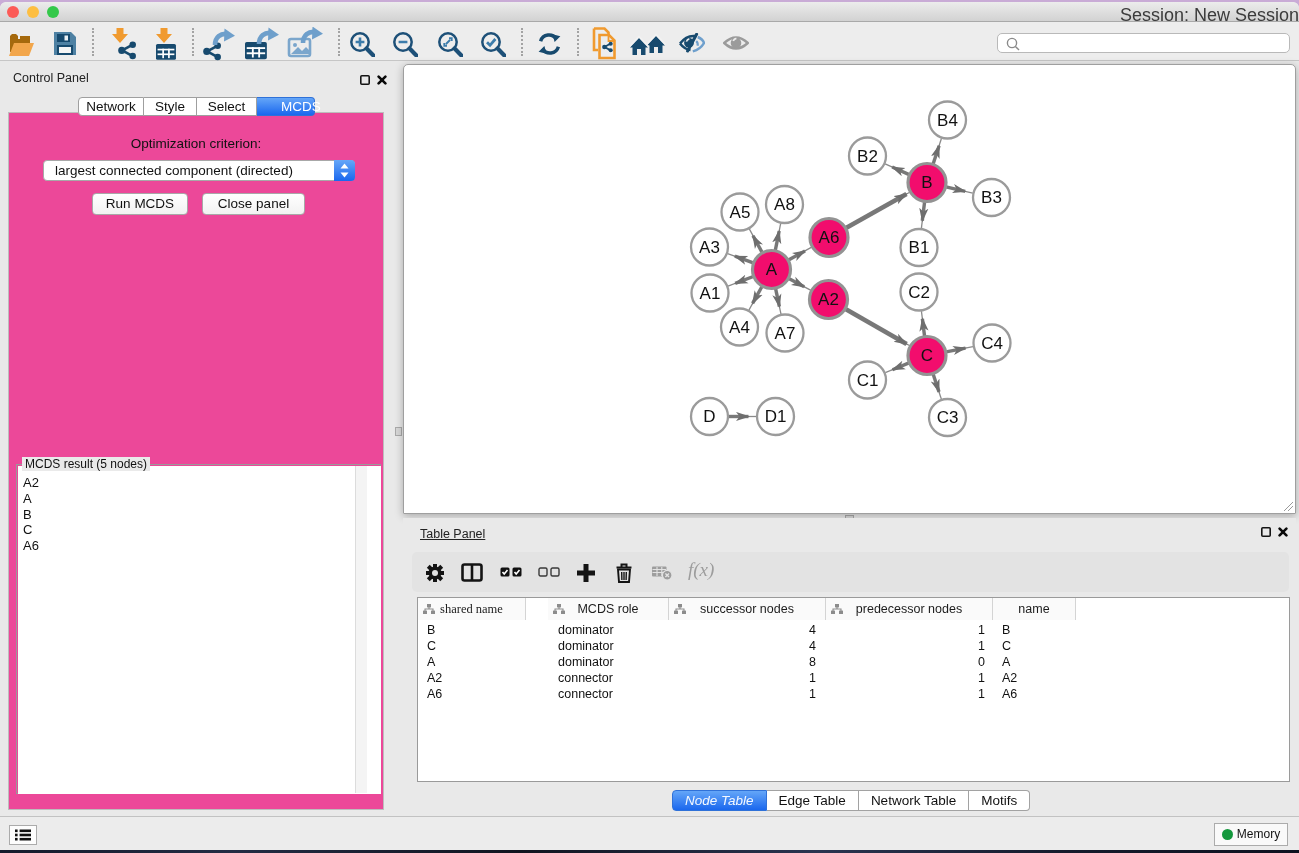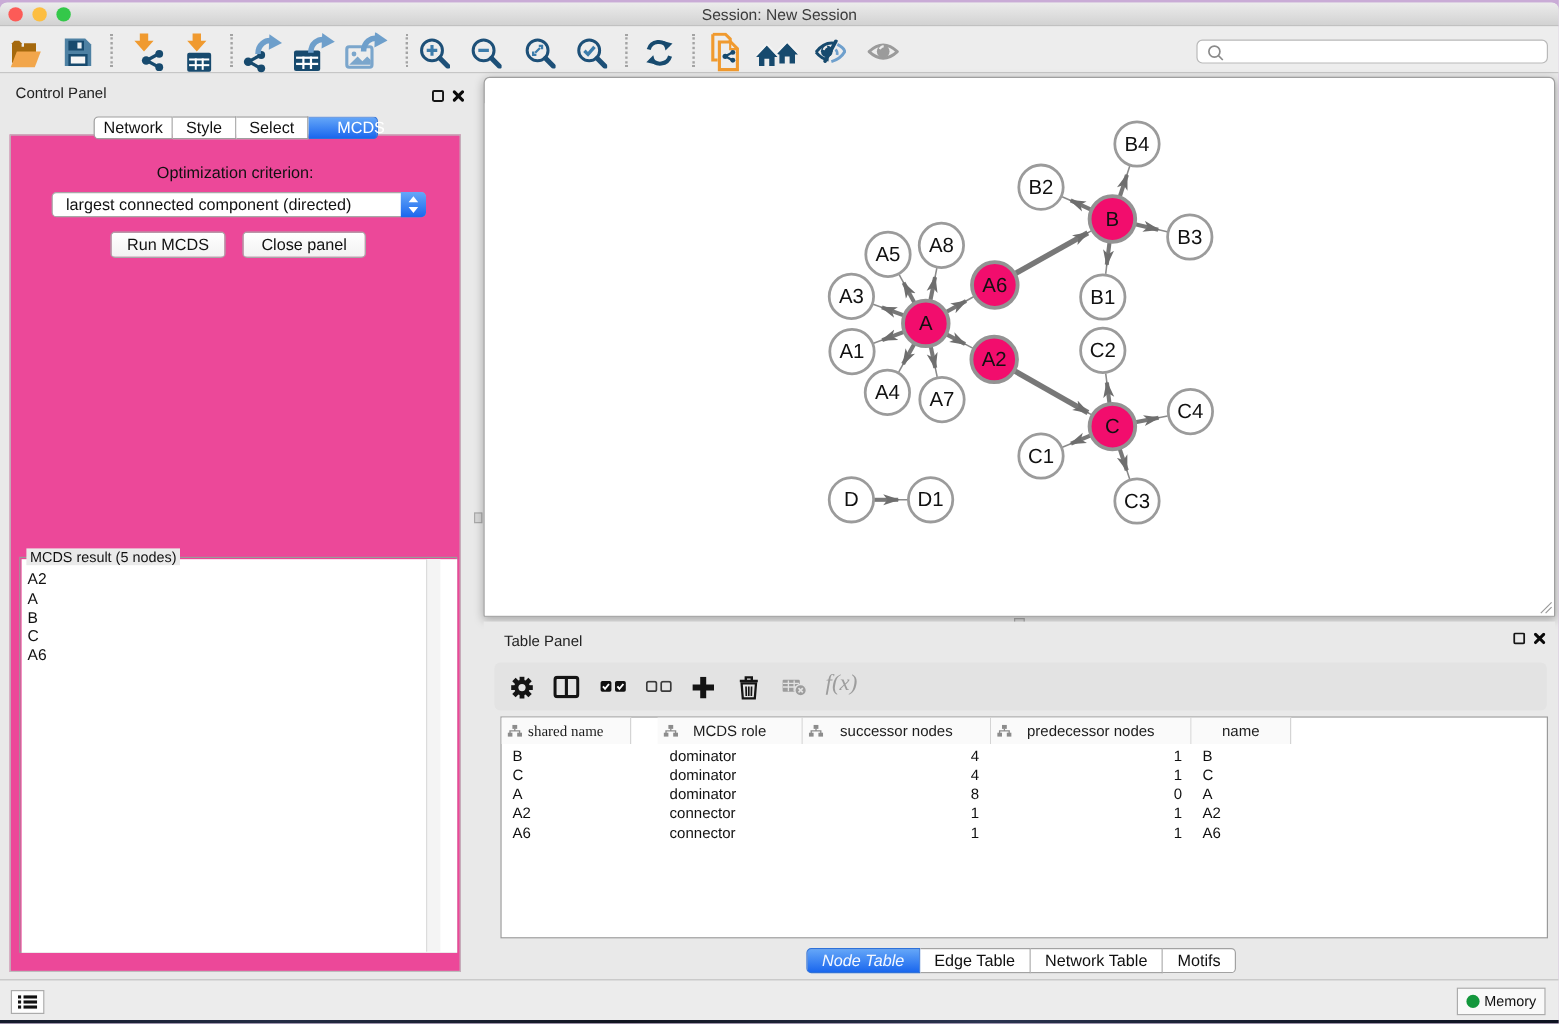--- a/index.html
+++ b/index.html
@@ -9,22 +9,22 @@
 
 #app { position:absolute; left:0; top:2px; width:1299px; height:848px;
   background:#e9e9e9; border-radius:6px 6px 0 0; overflow:hidden; }
 #deskbottom { position:absolute; left:0; top:850px; width:1299px; height:3px;
   background:linear-gradient(90deg,#141a2b,#232c44 18%,#10141f 40%,#2a3450 63%,#151b2c 82%,#0d1220); }
 
 #titlebar { position:absolute; left:0; top:0; width:1299px; height:20px;
   background:linear-gradient(#ececec,#d2d2d2); border-bottom:1px solid #a9a9a9;
   border-radius:6px 6px 0 0; }
 #titlebar .tl { position:absolute; top:3.5px; width:12px; height:12px; border-radius:50%; }
-#title-text { position:absolute; top:3px; left:0; width:100%; text-align:center;
-  font-size:13px; color:#3b3b3b; }
+#title-text { position:absolute; top:3px; left:0; width:100%; text-align:right;
+  font-size:18px; color:#3b3b3b; }
 
 #toolbar { position:absolute; left:0; top:20px; width:1299px; height:39px;
   background:#ededed; border-bottom:1px solid #c6c6c6; }
 .tsep { position:absolute; top:6px; height:28px; width:0;
   border-left:2px dotted #a3a3a3; }
 .ticon { position:absolute; }
 #searchbox { position:absolute; left:997px; top:11px; width:293px; height:20px;
   background:#fff; border:1px solid #b9b9b9; border-radius:5px; }
 
 #cpanel { position:absolute; left:0; top:60px; width:391px; height:754px;
@@ -68,21 +68,21 @@
   border-radius:5px 5px 0 0; }
 #net-titlebar .tl { position:absolute; top:3.5px; width:13px; height:13px; border-radius:50%; }
 #net-title-text { position:absolute; top:3px; left:0; width:100%; text-align:center;
   font-size:13px; color:#2c2c2c; }
 #net-canvas { position:absolute; left:0; top:21px; width:891px; height:427px;
   background:#fff; overflow:hidden; }
 #grip { position:absolute; right:1px; bottom:1px; width:11px; height:11px; }
 
 #tpanel { position:absolute; left:403px; top:516px; width:893px; height:298px;
   background:#e9e9e9; }
-#tp-title { position:absolute; left:17px; top:9px; font-size:12.5px; color:#222; }
+#tp-title { position:absolute; left:17px; top:9px; font-size:12.5px; color:#222;text-decoration:underline; }
 #tp-toolbar { position:absolute; left:9px; top:34px; width:877px; height:40px;
   background:#e3e3e3; border-radius:5px; }
 #tp-table { position:absolute; left:14px; top:79px; width:873px; height:185px;
   background:#fff; border:1px solid #9a9a9a; }
 .th { position:absolute; top:0; height:22px; background:#fafafa;
   border-right:1px solid #d4d4d4; font-size:12.5px; color:#1c1c1c;
   text-align:center; line-height:22px; }
 .td { position:absolute; font-size:12.5px; color:#111; height:16px; line-height:16px; }
 
 #tp-tabs { position:absolute; left:269px; top:272px; height:21px; white-space:nowrap; }

